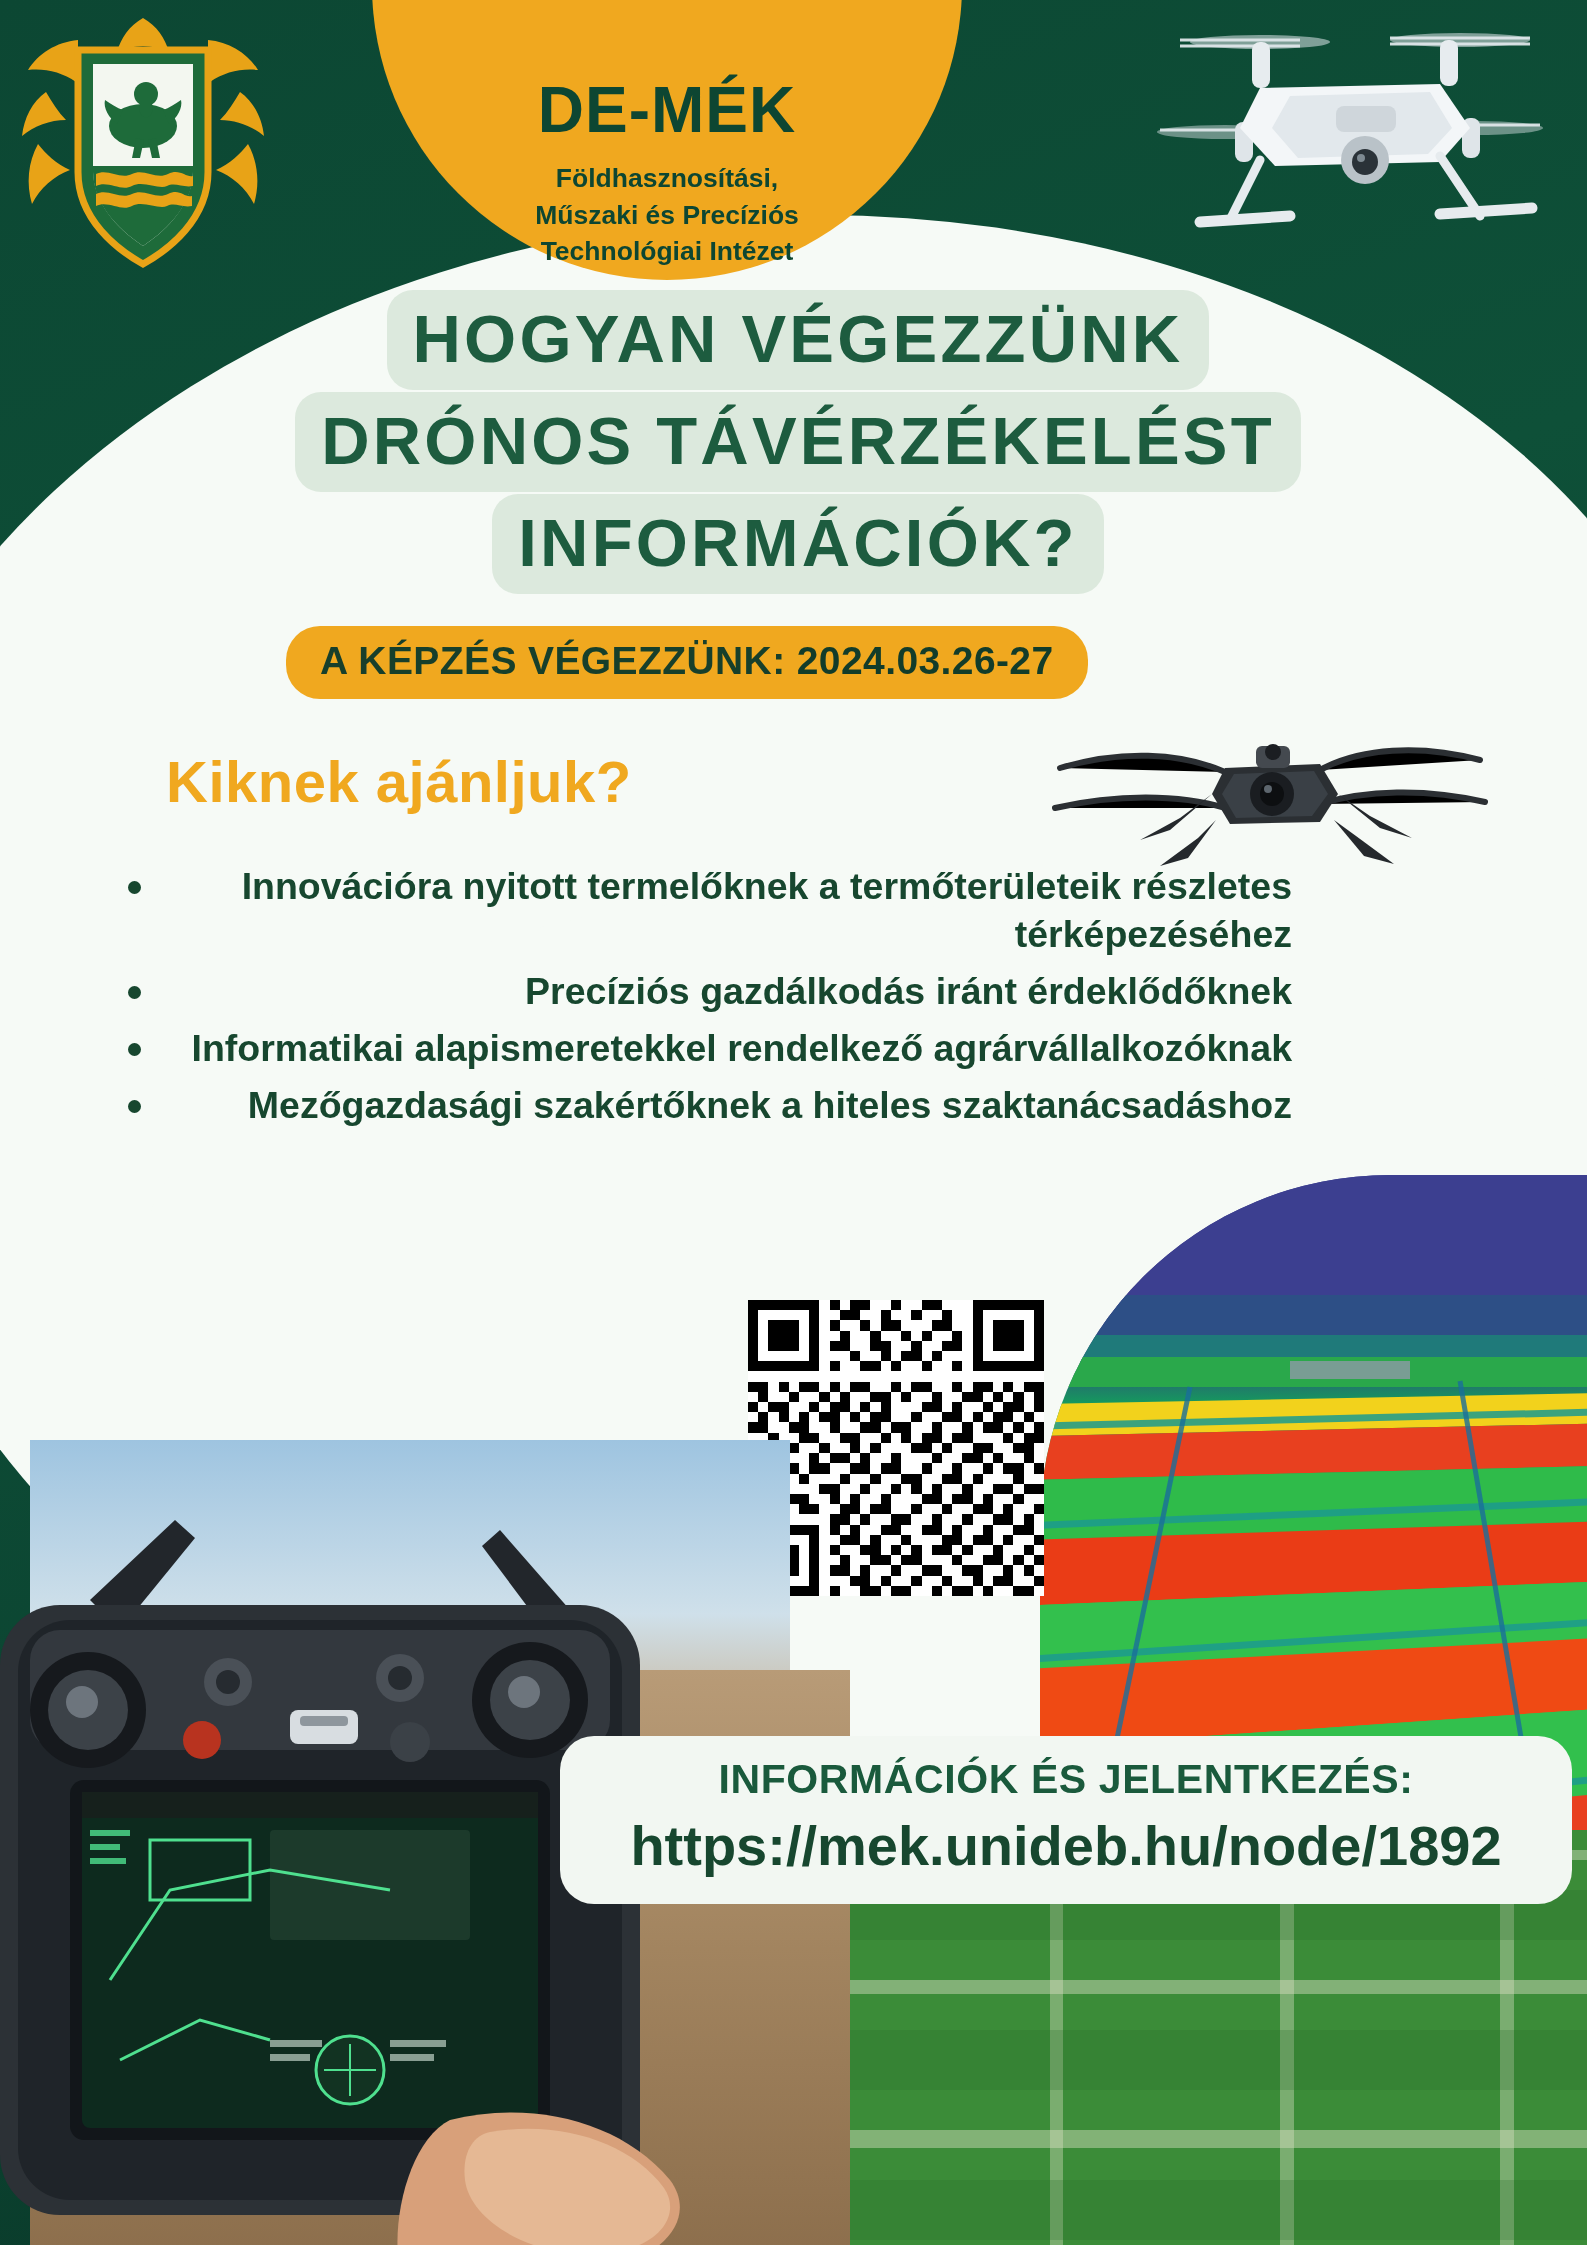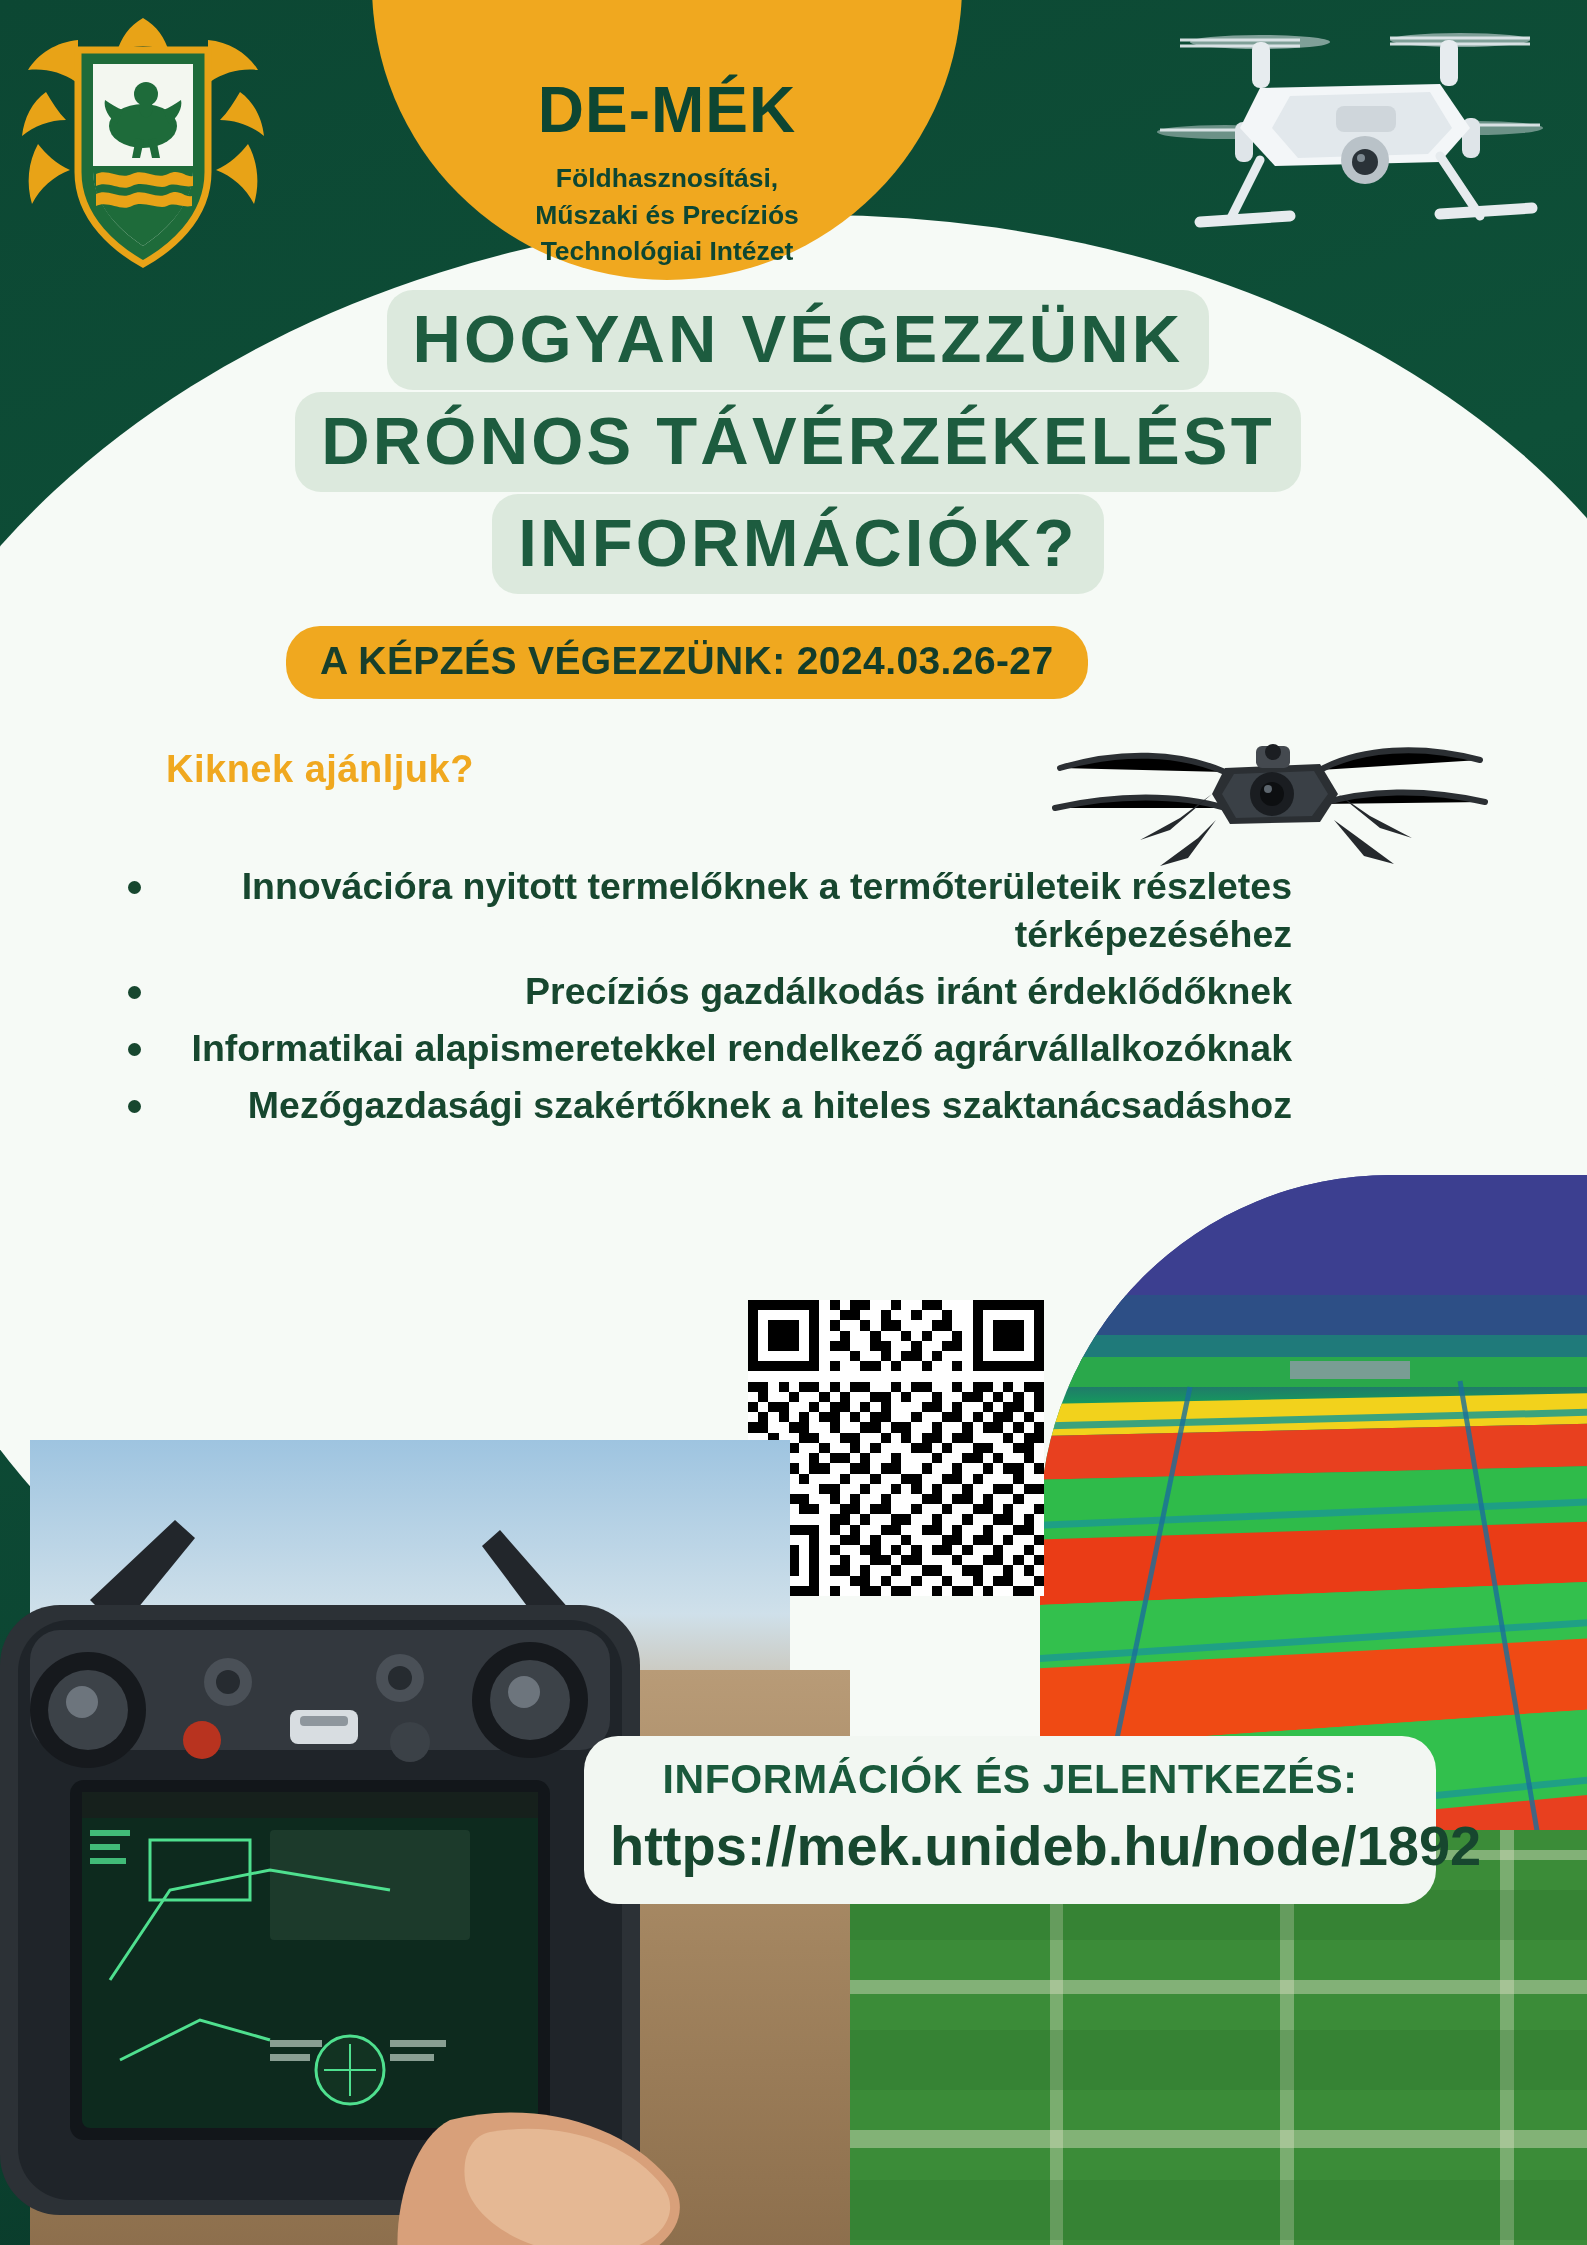--- a/index.html
+++ b/index.html
@@ -100,21 +100,21 @@
     padding: 13px 34px 16px;
     border-radius: 34px;
     letter-spacing: 0.4px;
   }
   .date-ribbon .dval { color: #123c2a; }
 
   
   .kiknek {
     position: absolute; left: 166px; top: 748px;
     color: #f0a81f;
-    font-size: 38px; font-weight: bold;
+    font-size: 58px; font-weight: bold;
     letter-spacing: 0.5px;
   }
 
   
   .drone-mid { position: absolute; left: 1020px; top: 690px; width: 500px; height: 200px; }
 
   
   .bullets {
     position: absolute; left: 112px; top: 862px; width: 1180px;
     color: #17472f;
@@ -169,22 +169,22 @@
 
   
   .cropfield {
     position: absolute; left: 620px; top: 1830px; width: 980px; height: 420px;
     background: linear-gradient(180deg,#2f7d35 0%, #3e8f3a 40%, #2b6c2c 100%);
     overflow: hidden;
   }
 
   
   .infobox {
-    position: absolute; left: 584px; top: 1736px;
-    width: 852px;
+    position: absolute; left: 560px; top: 1736px;
+    width: 1012px;
     background: #f2f7f2;
     border-radius: 34px;
     padding: 20px 26px 26px;
     text-align: center;
   }
   .infobox .t1 {
     color: #1a5a3c; font-size: 41px; font-weight: bold; letter-spacing: 0.6px;
   }
   .infobox .t2 {
     margin-top: 10px;

